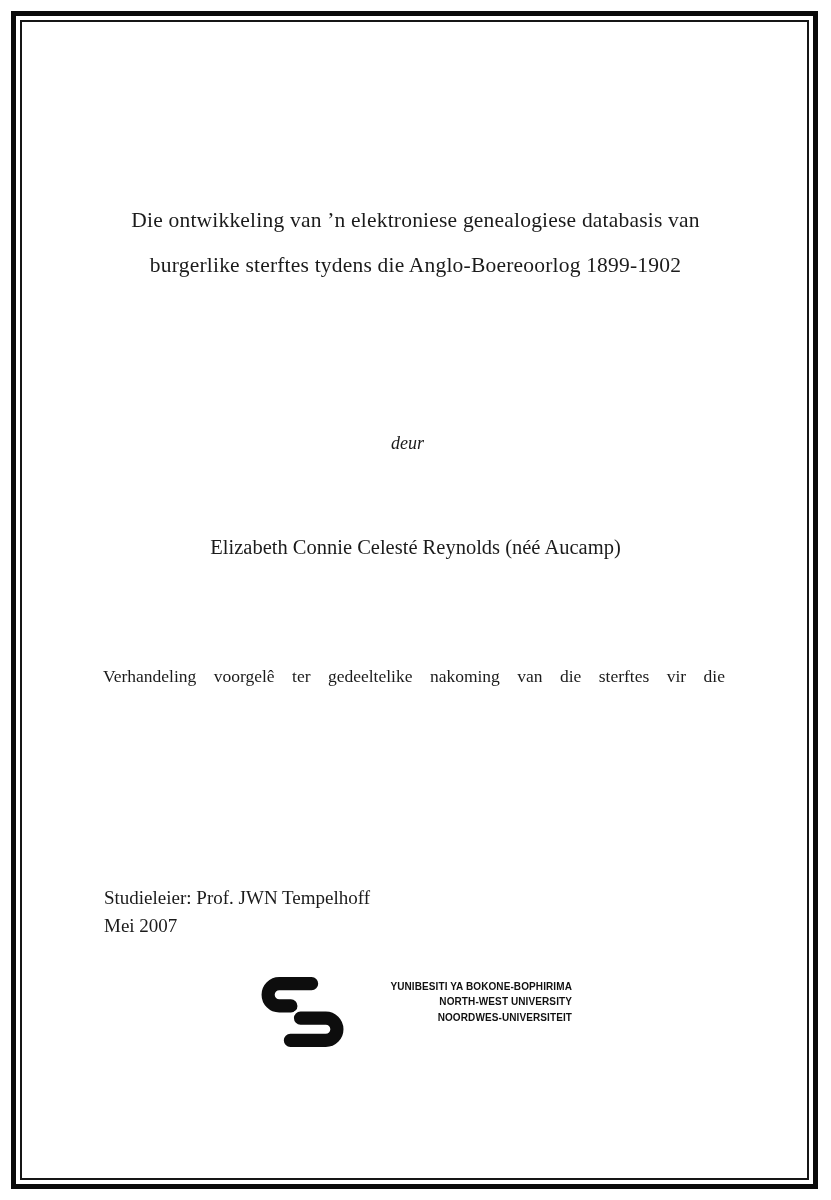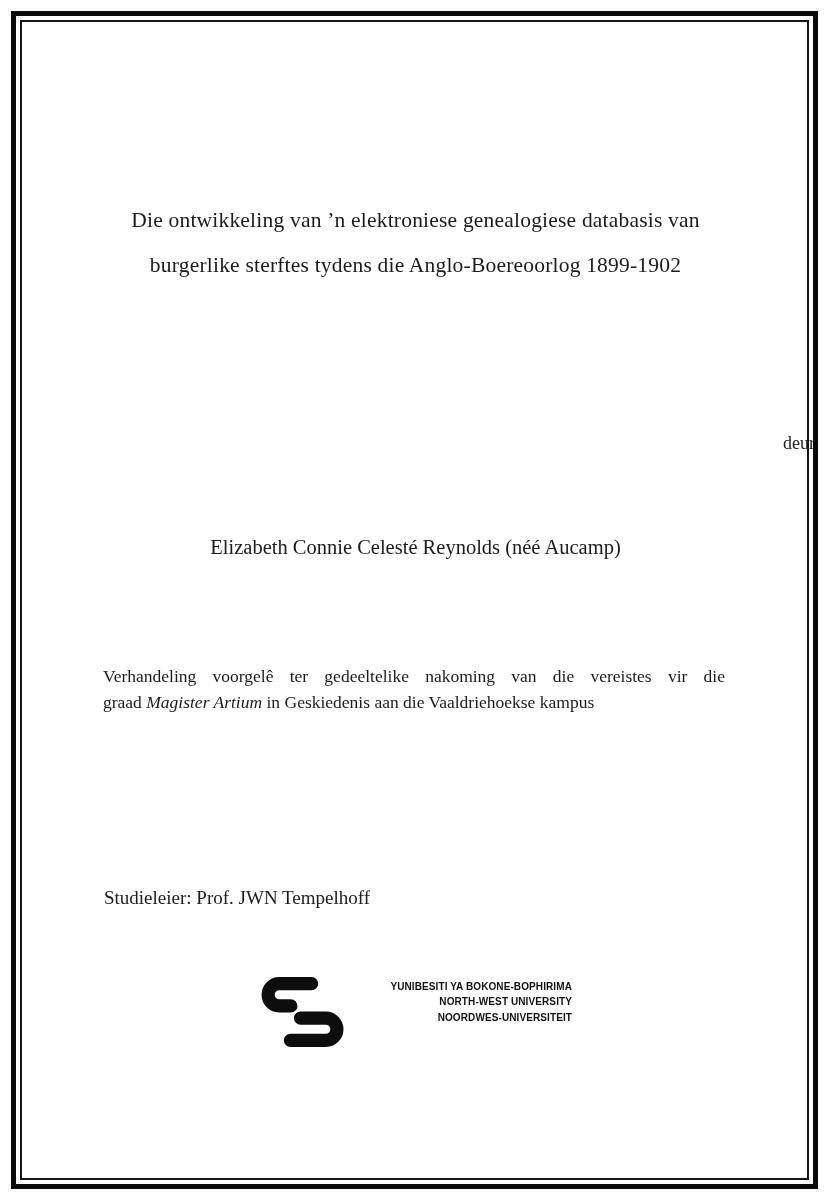--- a/index.html
+++ b/index.html
@@ -35,23 +35,24 @@
     text-align: center;
     letter-spacing: 0.2px;
   }
   .title .tline {
     display: block;
     line-height: 45px;
   }
   .byline {
     position: absolute;
     top: 432px; left: 0; right: 16px;
-    text-align: right;
+    text-align: center;
     font-size: 18px;
     line-height: 22px;
+    font-style: italic;
   }
   .author {
     position: absolute;
     top: 514px; left: 0; right: 0;
     text-align: center;
     font-size: 20.5px;
     line-height: 24px;
     margin-top: 21px;
   }
   .statement {
@@ -134,31 +135,29 @@
   <div class="statement">
     <div class="st-line st-justify">
 
     <span>Verhandeling</span>
         <span>voorgelê</span>
         <span>ter</span>
         <span>gedeeltelike</span>
         <span>nakoming</span>
         <span>van</span>
         <span>die</span>
-        <span>vereistes</span>
+        <span>sterftes</span>
         <span>vir</span>
         <span>die</span>
       </div>
-    <div class="st-line">
-      <span>graad </span><em>Magister Artium</em><span> in Geskiedenis aan die Vaaldriehoekse kampus</span>
-    </div>
   </div>
 
   <div class="credits">
     <div>Studieleier: Prof. JWN Tempelhoff</div>
+    <div>Mei 2007</div>
   </div>
 
   <div class="logo">
     <svg class="logo-mark" viewBox="0 0 87 71" xmlns="http://www.w3.org/2000/svg">
 
       <path class="ink" d="M54,7.5 H22 A11,11 0 0 0 11,18.5 A11,11 0 0 0 22,29.5 H33.5"></path>
 
       <path class="halo" d="M33,63.5 H68 A11,11 0 0 0 79,52.5 A11,11 0 0 0 68,41.5 H43"></path>
       <path class="ink" d="M33,63.5 H68 A11,11 0 0 0 79,52.5 A11,11 0 0 0 68,41.5 H43"></path>
     </svg>

